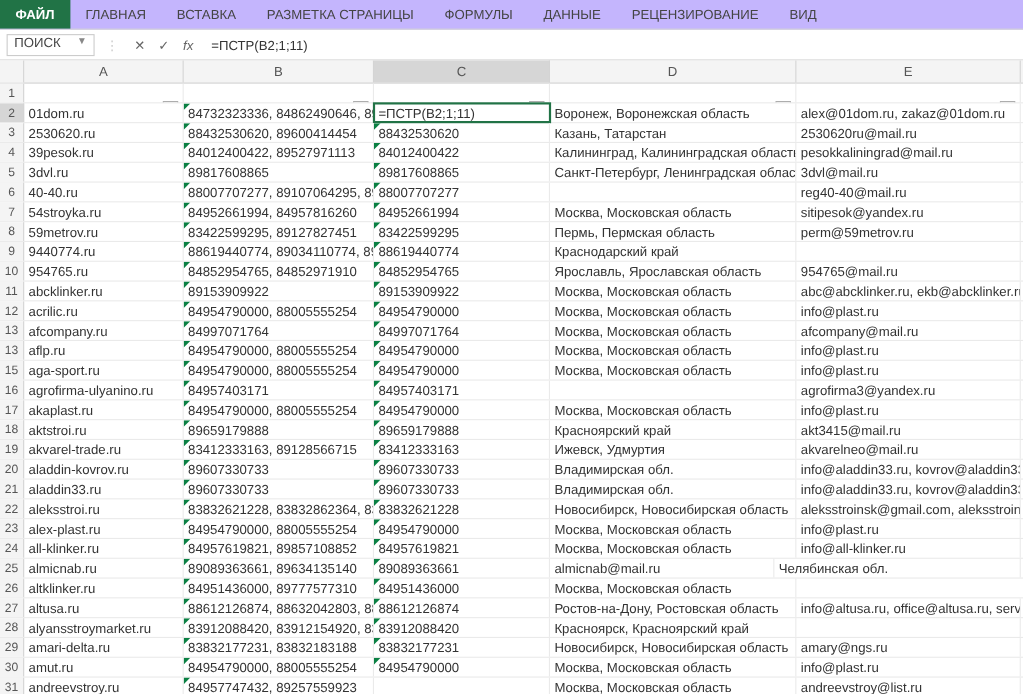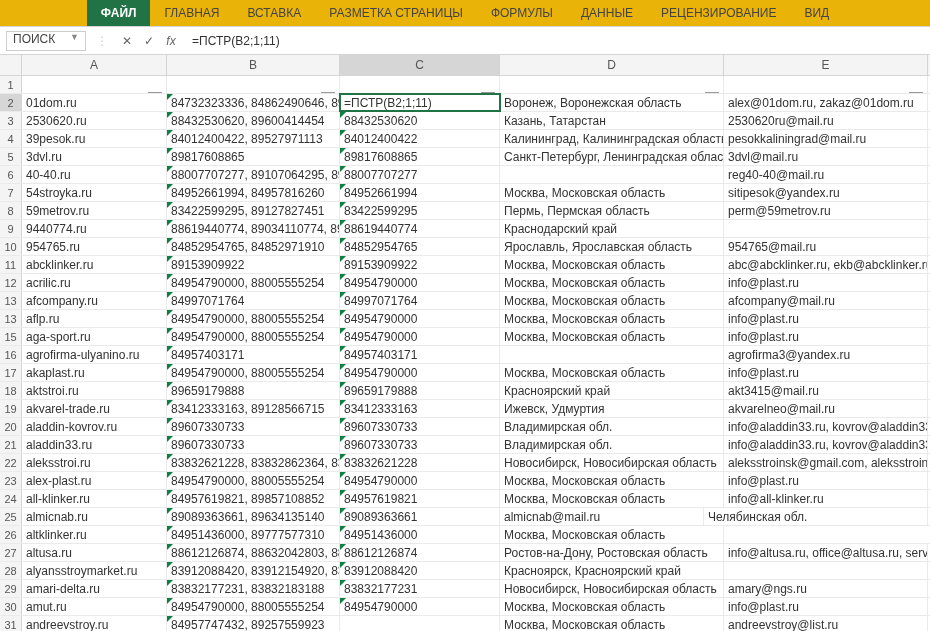--- a/index.html
+++ b/index.html
@@ -1,17 +1,17 @@
 <!DOCTYPE html>
 <html><head>
 <meta charset="utf-8">
 <style>
   * { box-sizing: border-box; margin: 0; padding: 0; }
   body { font-family: "Segoe UI", Arial, sans-serif; font-size: 12px; color: #333; background: #fff; overflow: hidden; }
-  .ribbon { display: flex; font-size: 12px; border-bottom: 1px solid #d4d4d4; background:#eab308;justify-content:center; }
+  .ribbon { display: flex; font-size: 12px; border-bottom: 1px solid #d4d4d4; background:#c4b5fd; }
   .ribbon .tab { padding: 6px 14px; cursor: pointer; color:#444; }
   .ribbon .tab.file { background: #217346; color: #fff; font-weight:600; }
   .fbar { display:flex; align-items:center; height:28px; border-bottom:1px solid #d4d4d4; padding:0 6px; gap:4px; }
   .namebox { display:flex; align-items:flex-start; justify-content:space-between; border:1px solid #ccc; width:80px; height:20px; padding:0 6px; font-size:12px; color:#444; }
   .namebox .dd { color:#888; font-size:9px; }
   .fbar .sep { color:#ccc; padding:0 6px; }
   .fbar .icon { width:18px; text-align:center; color:#666; font-size:12px; }
   .fx { font-style: italic; color:#666; width:18px; text-align:center; }
   .fval { flex:1; padding-left:8px; color:#333; }
   .sheet { position:relative; }

